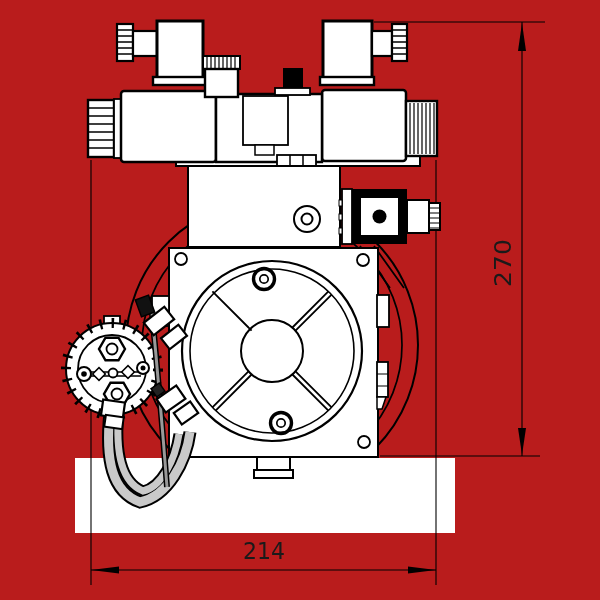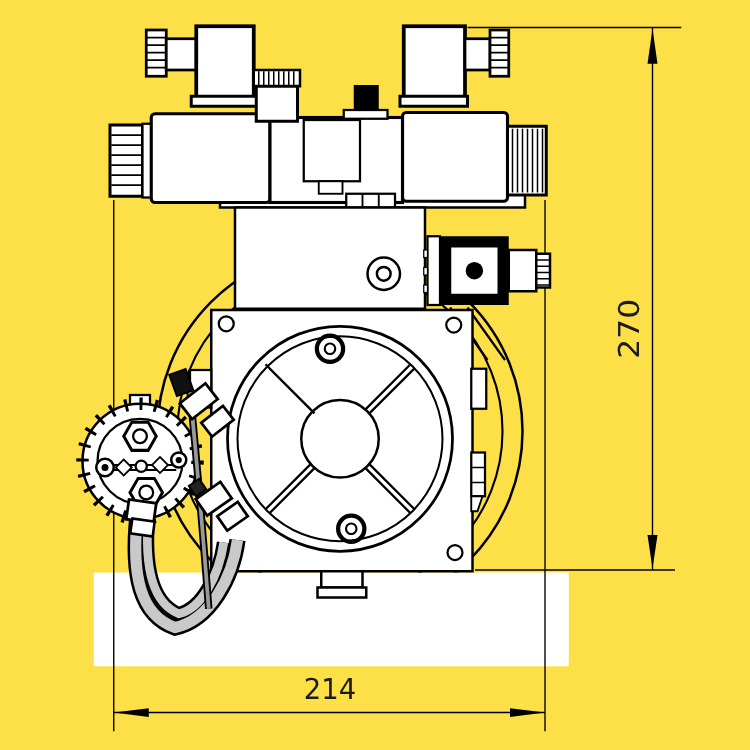--- a/index.html
+++ b/index.html
@@ -1,16 +1,16 @@
 <!DOCTYPE html>
 <html><head>
 <meta charset="utf-8">
 <style>
   html,body{margin:0;padding:0;background:#ffffff;}
-  .stage{position:relative;width:600px;height:600px;background:#fde047;overflow:hidden;
+  .stage{position:relative;width:600px;height:600px;background:#b91c1c;overflow:hidden;
          font-family:"DejaVu Sans", sans-serif;}
   svg{position:absolute;left:0;top:0;}
   text{fill:#1a1a1a;font-family:"DejaVu Sans", sans-serif;}
 </style>
 </head>
 <body>
 
 <div class="stage">
 <svg width="600" height="600" viewBox="0 0 600 600">
 

